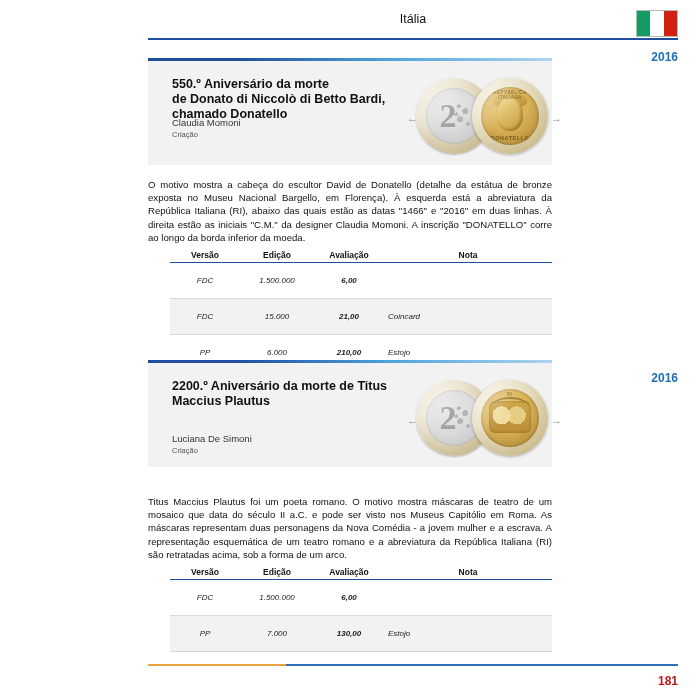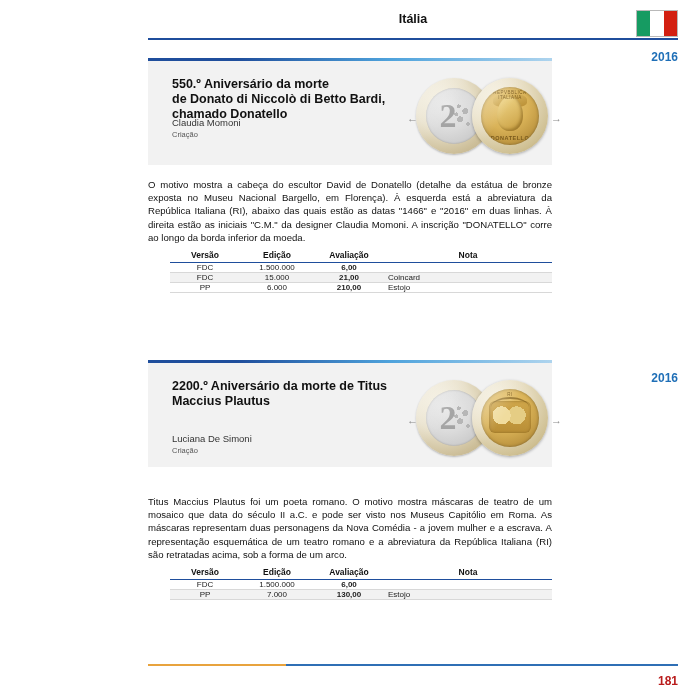--- a/index.html
+++ b/index.html
@@ -31,21 +31,21 @@
     right: 22px;
     height: 26px;
   }
   .header-title {
     position: absolute;
     left: 0;
     right: 0;
     top: 2px;
     text-align: center;
     font-size: 12.5px;
-    font-weight: bold;
+    font-weight: normal;
     color: #111;
   }
   .flag {
     position: absolute;
     right: 0;
     top: 0;
     width: 42px;
     height: 27px;
     display: flex;
     border: 1px solid #b9b9b9;
@@ -294,23 +294,24 @@
     font-size: 8px;
   }
   table.coin-table th {
     font-size: 8.5px;
     font-weight: bold;
     padding: 2px 4px;
     border-bottom: 1.2px solid #1f4e9c;
     color: #111;
   }
   table.coin-table td {
-    padding: 0 4px;
+    padding: 13px 4px;
     border-bottom: 1px solid #d8d8d8;
     color: #222;
+    font-style: italic;
   }
   table.coin-table tr.shaded td { background: #f2f2f2; }
   .c-versao { width: 62px; text-align: center; }
   .c-edicao { width: 66px; text-align: center; }
   .c-aval   { width: 62px; text-align: center; font-weight: bold; }
   .c-nota   { text-align: left; padding-left: 8px; }
   th.c-nota { text-align: center; padding-left: 4px; }
 
   
   .footer-rule {

